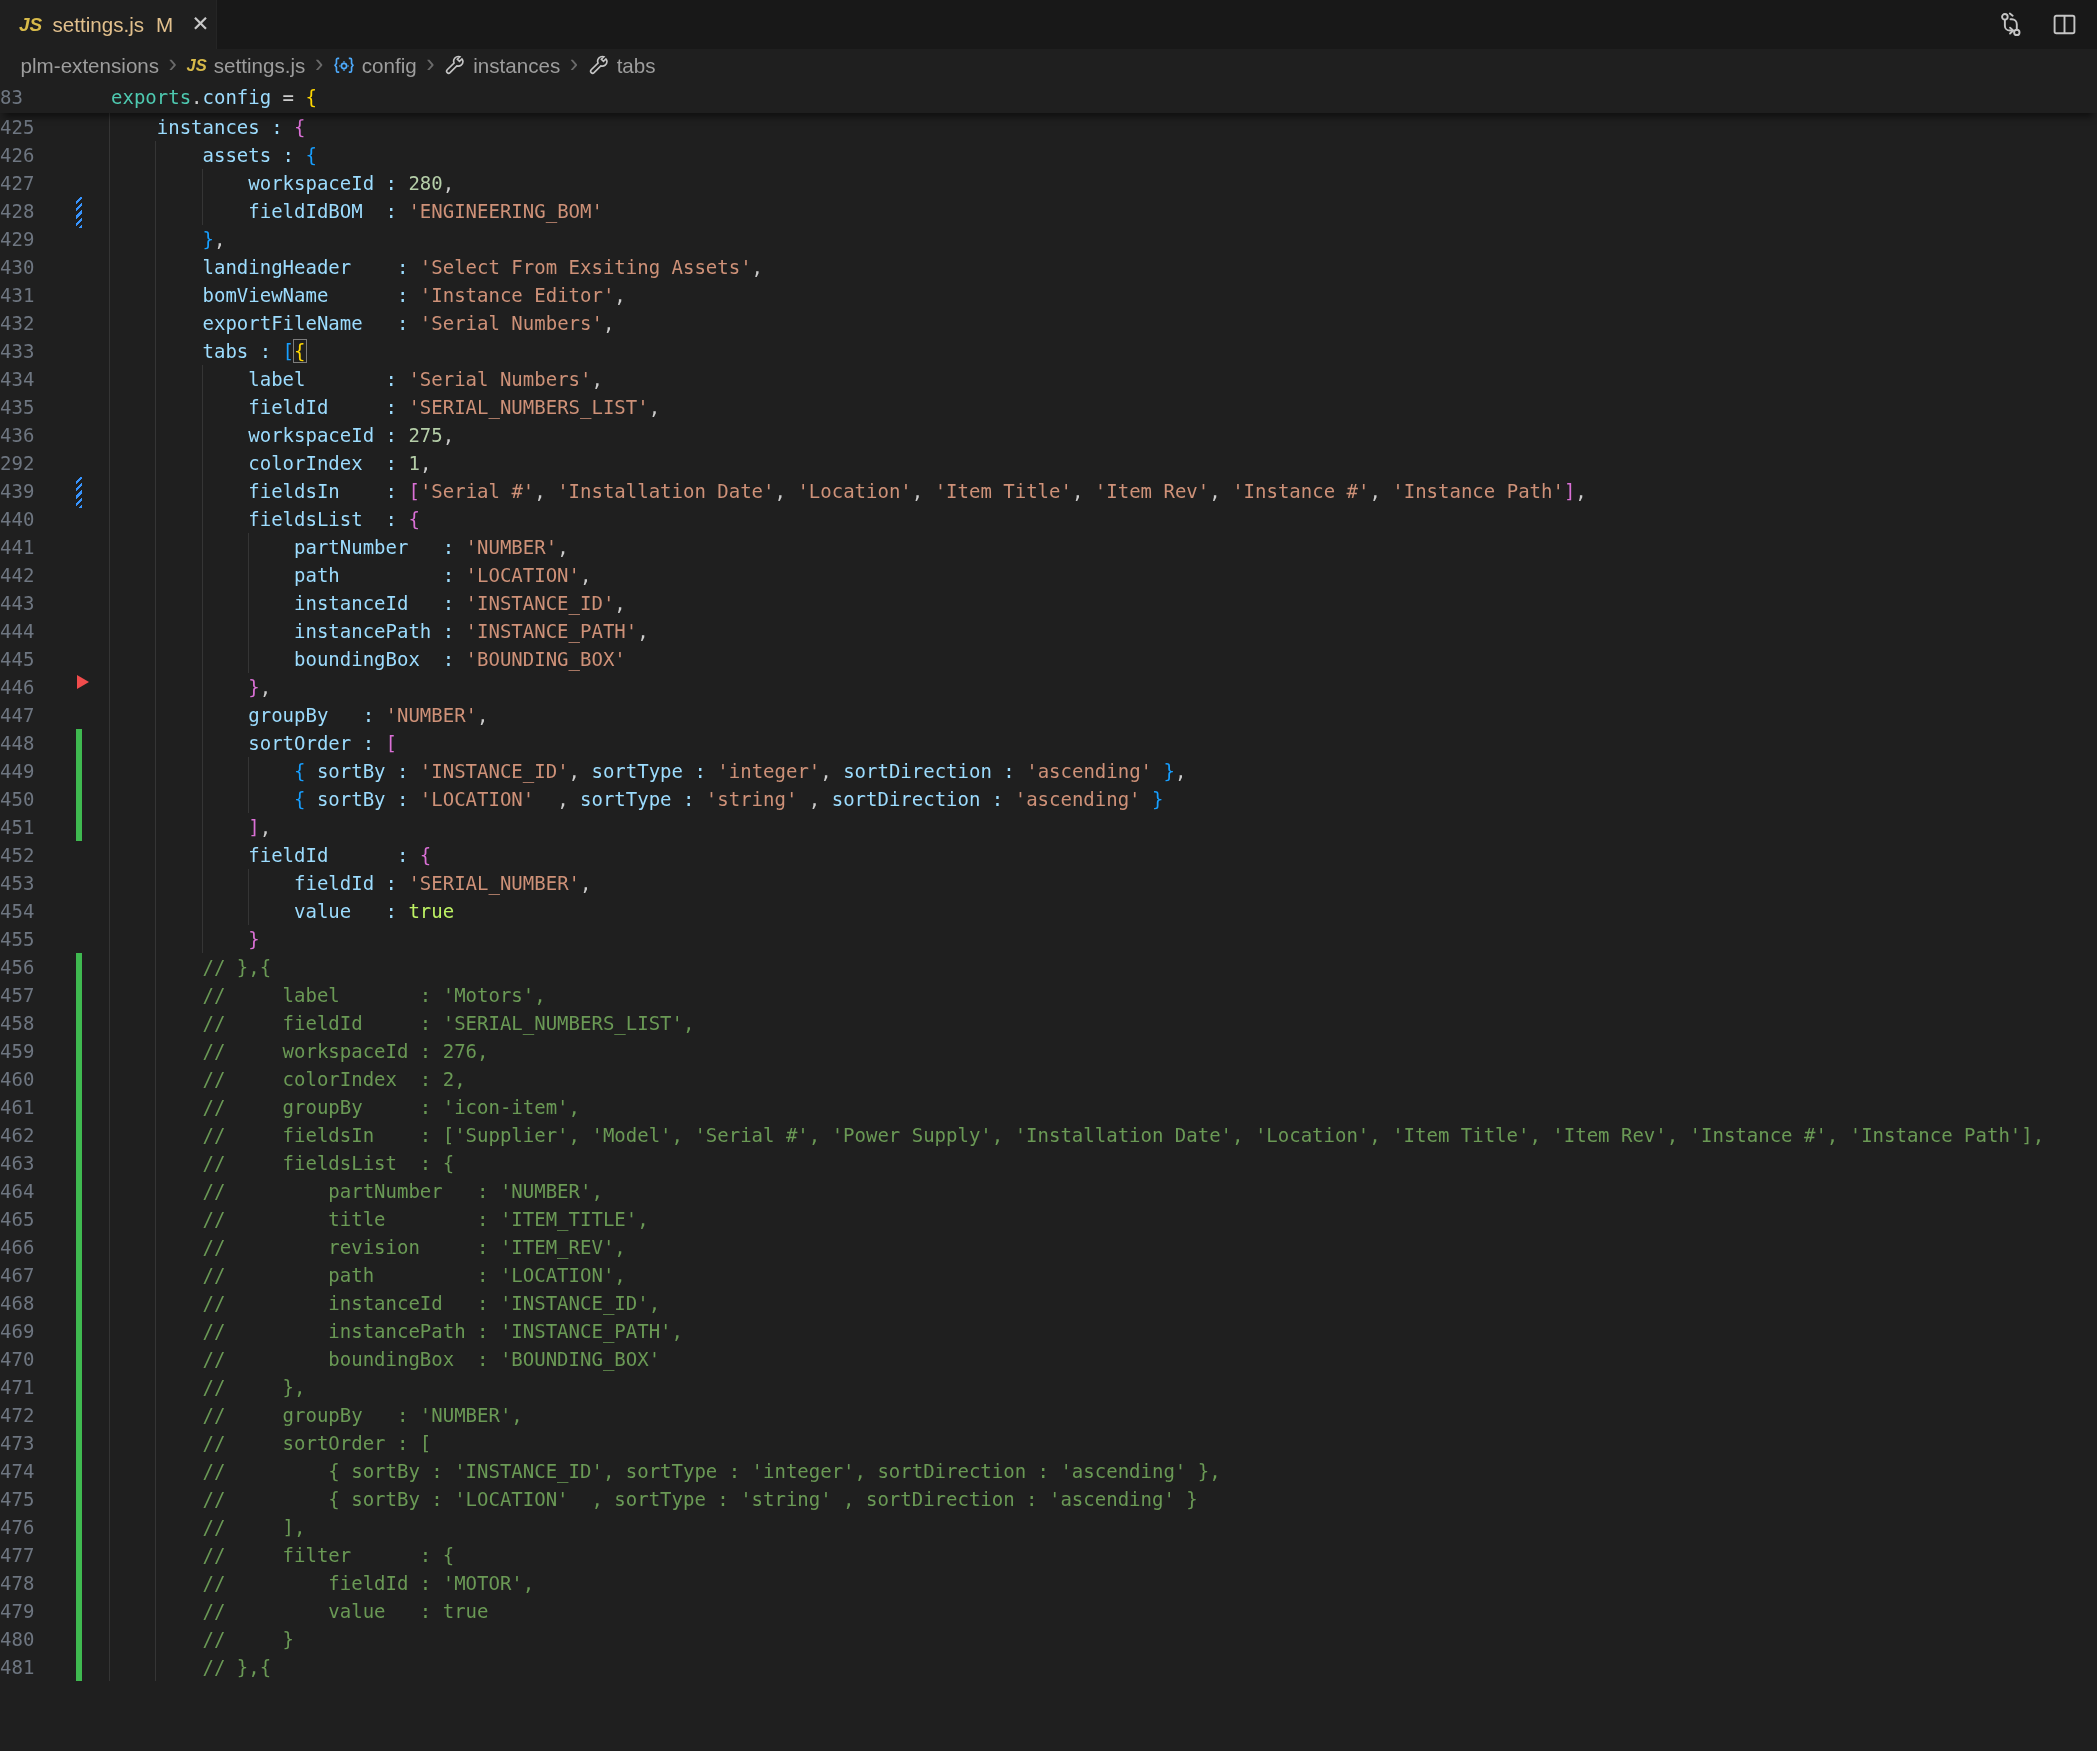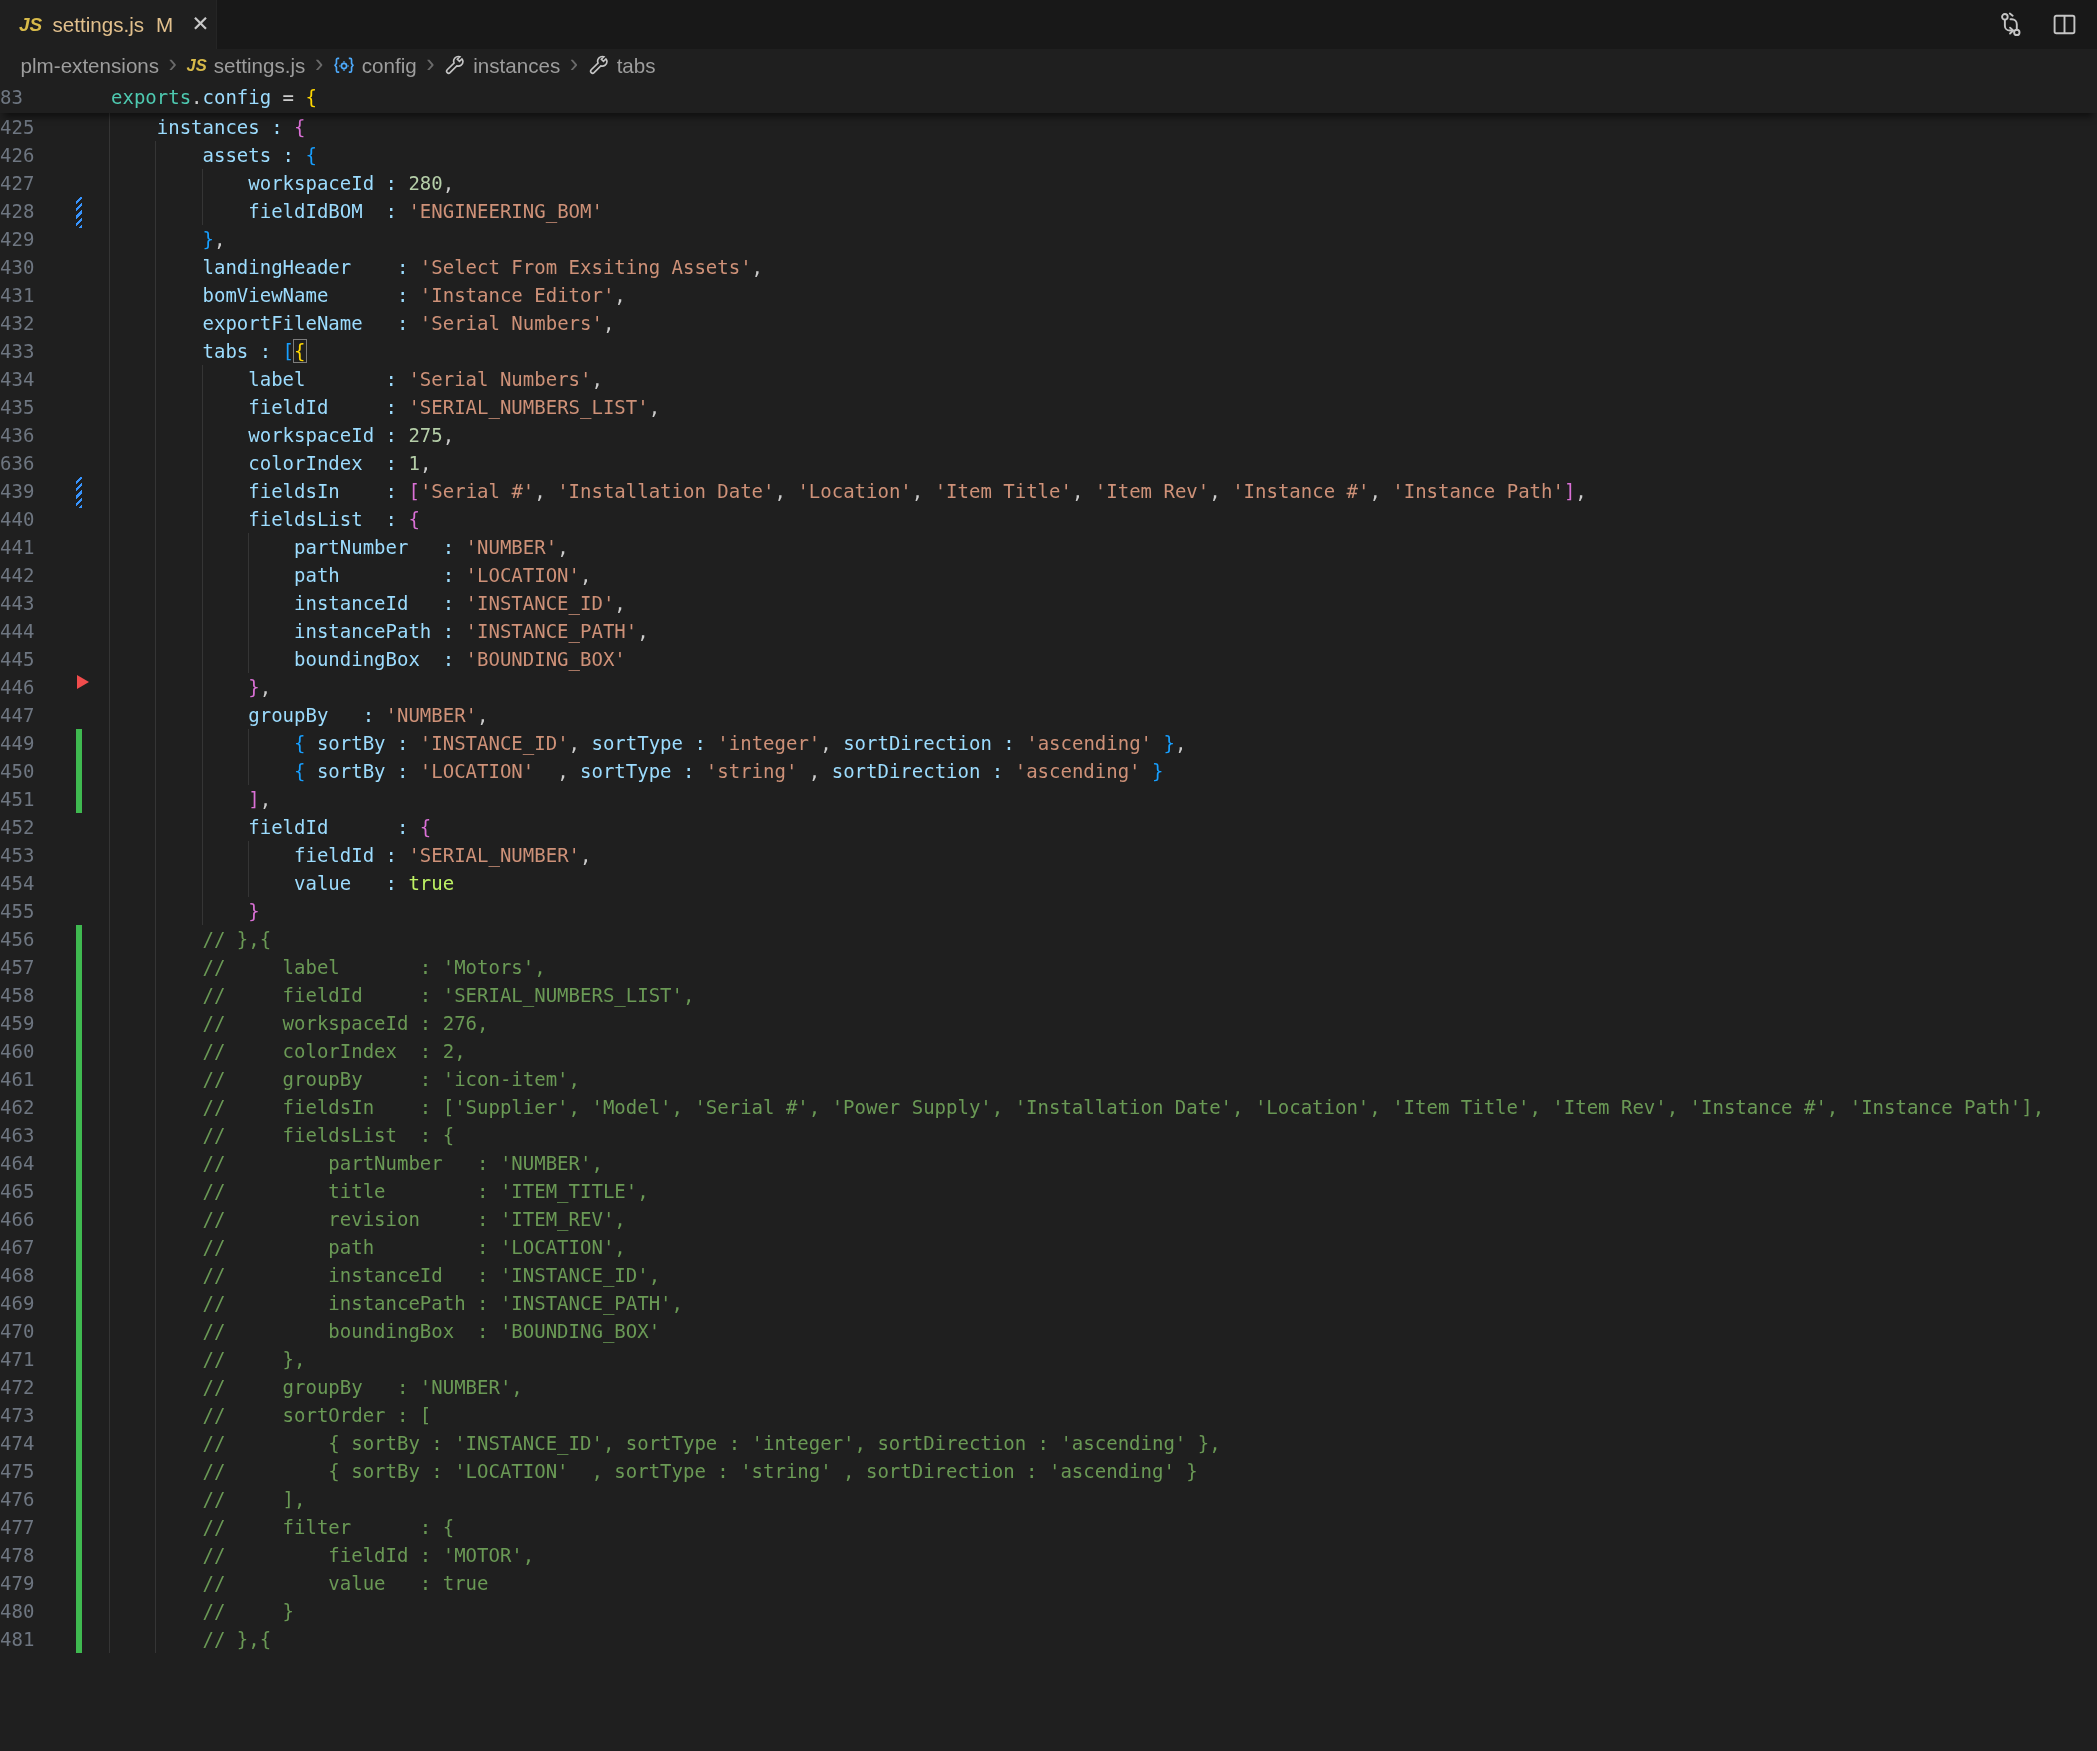--- a/index.html
+++ b/index.html
@@ -133,30 +133,31 @@
     <div class="line"><span class="ln">427</span><span class="guide" style="left: 109px;"></span><span class="guide" style="left: 155px;"></span><span class="guide" style="left: 202px;"></span><span class="p">            workspaceId : </span><span class="n">280</span><span class="w">,</span></div>
     <div class="line"><span class="ln">428</span><span class="guide" style="left: 109px;"></span><span class="guide" style="left: 155px;"></span><span class="guide" style="left: 202px;"></span><span class="gitbar git-mod"></span><span class="p">            fieldIdBOM  : </span><span class="s">'ENGINEERING_BOM'</span></div>
     <div class="line"><span class="ln">429</span><span class="guide" style="left: 109px;"></span><span class="guide" style="left: 155px;"></span><span class="b3">        }</span><span class="w">,</span></div>
     <div class="line"><span class="ln">430</span><span class="guide" style="left: 109px;"></span><span class="guide" style="left: 155px;"></span><span class="p">        landingHeader    : </span><span class="s">'Select From Exsiting Assets'</span><span class="w">,</span></div>
     <div class="line"><span class="ln">431</span><span class="guide" style="left: 109px;"></span><span class="guide" style="left: 155px;"></span><span class="p">        bomViewName      : </span><span class="s">'Instance Editor'</span><span class="w">,</span></div>
     <div class="line"><span class="ln">432</span><span class="guide" style="left: 109px;"></span><span class="guide" style="left: 155px;"></span><span class="p">        exportFileName   : </span><span class="s">'Serial Numbers'</span><span class="w">,</span></div>
     <div class="line"><span class="ln">433</span><span class="guide" style="left: 109px;"></span><span class="guide" style="left: 155px;"></span><span class="p">        tabs : </span><span class="b3">[</span><span class="bm">{</span></div>
     <div class="line"><span class="ln">434</span><span class="guide" style="left: 109px;"></span><span class="guide" style="left: 155px;"></span><span class="guide" style="left: 202px;"></span><span class="p">            label       : </span><span class="s">'Serial Numbers'</span><span class="w">,</span></div>
     <div class="line"><span class="ln">435</span><span class="guide" style="left: 109px;"></span><span class="guide" style="left: 155px;"></span><span class="guide" style="left: 202px;"></span><span class="p">            fieldId     : </span><span class="s">'SERIAL_NUMBERS_LIST'</span><span class="w">,</span></div>
     <div class="line"><span class="ln">436</span><span class="guide" style="left: 109px;"></span><span class="guide" style="left: 155px;"></span><span class="guide" style="left: 202px;"></span><span class="p">            workspaceId : </span><span class="n">275</span><span class="w">,</span></div>
-    <div class="line"><span class="ln">636</span><span class="guide" style="left: 109px;"></span><span class="guide" style="left: 155px;"></span><span class="guide" style="left: 202px;"></span><span class="p">            colorIndex  : </span><span class="n">1</span><span class="w">,</span></div>
+    <div class="line"><span class="ln">292</span><span class="guide" style="left: 109px;"></span><span class="guide" style="left: 155px;"></span><span class="guide" style="left: 202px;"></span><span class="p">            colorIndex  : </span><span class="n">1</span><span class="w">,</span></div>
     <div class="line"><span class="ln">439</span><span class="guide" style="left: 109px;"></span><span class="guide" style="left: 155px;"></span><span class="guide" style="left: 202px;"></span><span class="gitbar git-mod"></span><span class="p">            fieldsIn    : </span><span class="b2">[</span><span class="s">'Serial #'</span><span class="w">, </span><span class="s">'Installation Date'</span><span class="w">, </span><span class="s">'Location'</span><span class="w">, </span><span class="s">'Item Title'</span><span class="w">, </span><span class="s">'Item Rev'</span><span class="w">, </span><span class="s">'Instance #'</span><span class="w">, </span><span class="s">'Instance Path'</span><span class="b2">]</span><span class="w">,</span></div>
     <div class="line"><span class="ln">440</span><span class="guide" style="left: 109px;"></span><span class="guide" style="left: 155px;"></span><span class="guide" style="left: 202px;"></span><span class="p">            fieldsList  : </span><span class="b2">{</span></div>
     <div class="line"><span class="ln">441</span><span class="guide" style="left: 109px;"></span><span class="guide" style="left: 155px;"></span><span class="guide" style="left: 202px;"></span><span class="guide" style="left: 248px;"></span><span class="p">                partNumber   : </span><span class="s">'NUMBER'</span><span class="w">,</span></div>
     <div class="line"><span class="ln">442</span><span class="guide" style="left: 109px;"></span><span class="guide" style="left: 155px;"></span><span class="guide" style="left: 202px;"></span><span class="guide" style="left: 248px;"></span><span class="p">                path         : </span><span class="s">'LOCATION'</span><span class="w">,</span></div>
     <div class="line"><span class="ln">443</span><span class="guide" style="left: 109px;"></span><span class="guide" style="left: 155px;"></span><span class="guide" style="left: 202px;"></span><span class="guide" style="left: 248px;"></span><span class="p">                instanceId   : </span><span class="s">'INSTANCE_ID'</span><span class="w">,</span></div>
     <div class="line"><span class="ln">444</span><span class="guide" style="left: 109px;"></span><span class="guide" style="left: 155px;"></span><span class="guide" style="left: 202px;"></span><span class="guide" style="left: 248px;"></span><span class="p">                instancePath : </span><span class="s">'INSTANCE_PATH'</span><span class="w">,</span></div>
     <div class="line"><span class="ln">445</span><span class="guide" style="left: 109px;"></span><span class="guide" style="left: 155px;"></span><span class="guide" style="left: 202px;"></span><span class="guide" style="left: 248px;"></span><span class="p">                boundingBox  : </span><span class="s">'BOUNDING_BOX'</span></div>
     <div class="line"><span class="ln">446</span><span class="guide" style="left: 109px;"></span><span class="guide" style="left: 155px;"></span><span class="guide" style="left: 202px;"></span><span class="red-marker"></span><span class="b2">            }</span><span class="w">,</span></div>
     <div class="line"><span class="ln">447</span><span class="guide" style="left: 109px;"></span><span class="guide" style="left: 155px;"></span><span class="guide" style="left: 202px;"></span><span class="p">            groupBy   : </span><span class="s">'NUMBER'</span><span class="w">,</span></div>
+    <div class="line"><span class="ln">448</span><span class="guide" style="left: 109px;"></span><span class="guide" style="left: 155px;"></span><span class="guide" style="left: 202px;"></span><span class="gitbar git-add"></span><span class="p">            sortOrder : </span><span class="b2">[</span></div>
     <div class="line"><span class="ln">449</span><span class="guide" style="left: 109px;"></span><span class="guide" style="left: 155px;"></span><span class="guide" style="left: 202px;"></span><span class="guide" style="left: 248px;"></span><span class="gitbar git-add"></span><span class="b3">                { </span><span class="p">sortBy : </span><span class="s">'INSTANCE_ID'</span><span class="w">, </span><span class="p">sortType : </span><span class="s">'integer'</span><span class="w">, </span><span class="p">sortDirection : </span><span class="s">'ascending'</span><span class="b3"> }</span><span class="w">,</span></div>
     <div class="line"><span class="ln">450</span><span class="guide" style="left: 109px;"></span><span class="guide" style="left: 155px;"></span><span class="guide" style="left: 202px;"></span><span class="guide" style="left: 248px;"></span><span class="gitbar git-add"></span><span class="b3">                { </span><span class="p">sortBy : </span><span class="s">'LOCATION'</span><span class="w">  , </span><span class="p">sortType : </span><span class="s">'string'</span><span class="w"> , </span><span class="p">sortDirection : </span><span class="s">'ascending'</span><span class="b3"> }</span></div>
     <div class="line"><span class="ln">451</span><span class="guide" style="left: 109px;"></span><span class="guide" style="left: 155px;"></span><span class="guide" style="left: 202px;"></span><span class="gitbar git-add"></span><span class="b2">            ]</span><span class="w">,</span></div>
     <div class="line"><span class="ln">452</span><span class="guide" style="left: 109px;"></span><span class="guide" style="left: 155px;"></span><span class="guide" style="left: 202px;"></span><span class="p">            fieldId      : </span><span class="b2">{</span></div>
     <div class="line"><span class="ln">453</span><span class="guide" style="left: 109px;"></span><span class="guide" style="left: 155px;"></span><span class="guide" style="left: 202px;"></span><span class="guide" style="left: 248px;"></span><span class="p">                fieldId : </span><span class="s">'SERIAL_NUMBER'</span><span class="w">,</span></div>
     <div class="line"><span class="ln">454</span><span class="guide" style="left: 109px;"></span><span class="guide" style="left: 155px;"></span><span class="guide" style="left: 202px;"></span><span class="guide" style="left: 248px;"></span><span class="p">                value   : </span><span class="k">true</span></div>
     <div class="line"><span class="ln">455</span><span class="guide" style="left: 109px;"></span><span class="guide" style="left: 155px;"></span><span class="guide" style="left: 202px;"></span><span class="b2">            }</span></div>
     <div class="line"><span class="ln">456</span><span class="guide" style="left: 109px;"></span><span class="guide" style="left: 155px;"></span><span class="gitbar git-add"></span><span class="m">        // },{</span></div>
     <div class="line"><span class="ln">457</span><span class="guide" style="left: 109px;"></span><span class="guide" style="left: 155px;"></span><span class="gitbar git-add"></span><span class="m">        //     label       : 'Motors',</span></div>
     <div class="line"><span class="ln">458</span><span class="guide" style="left: 109px;"></span><span class="guide" style="left: 155px;"></span><span class="gitbar git-add"></span><span class="m">        //     fieldId     : 'SERIAL_NUMBERS_LIST',</span></div>

